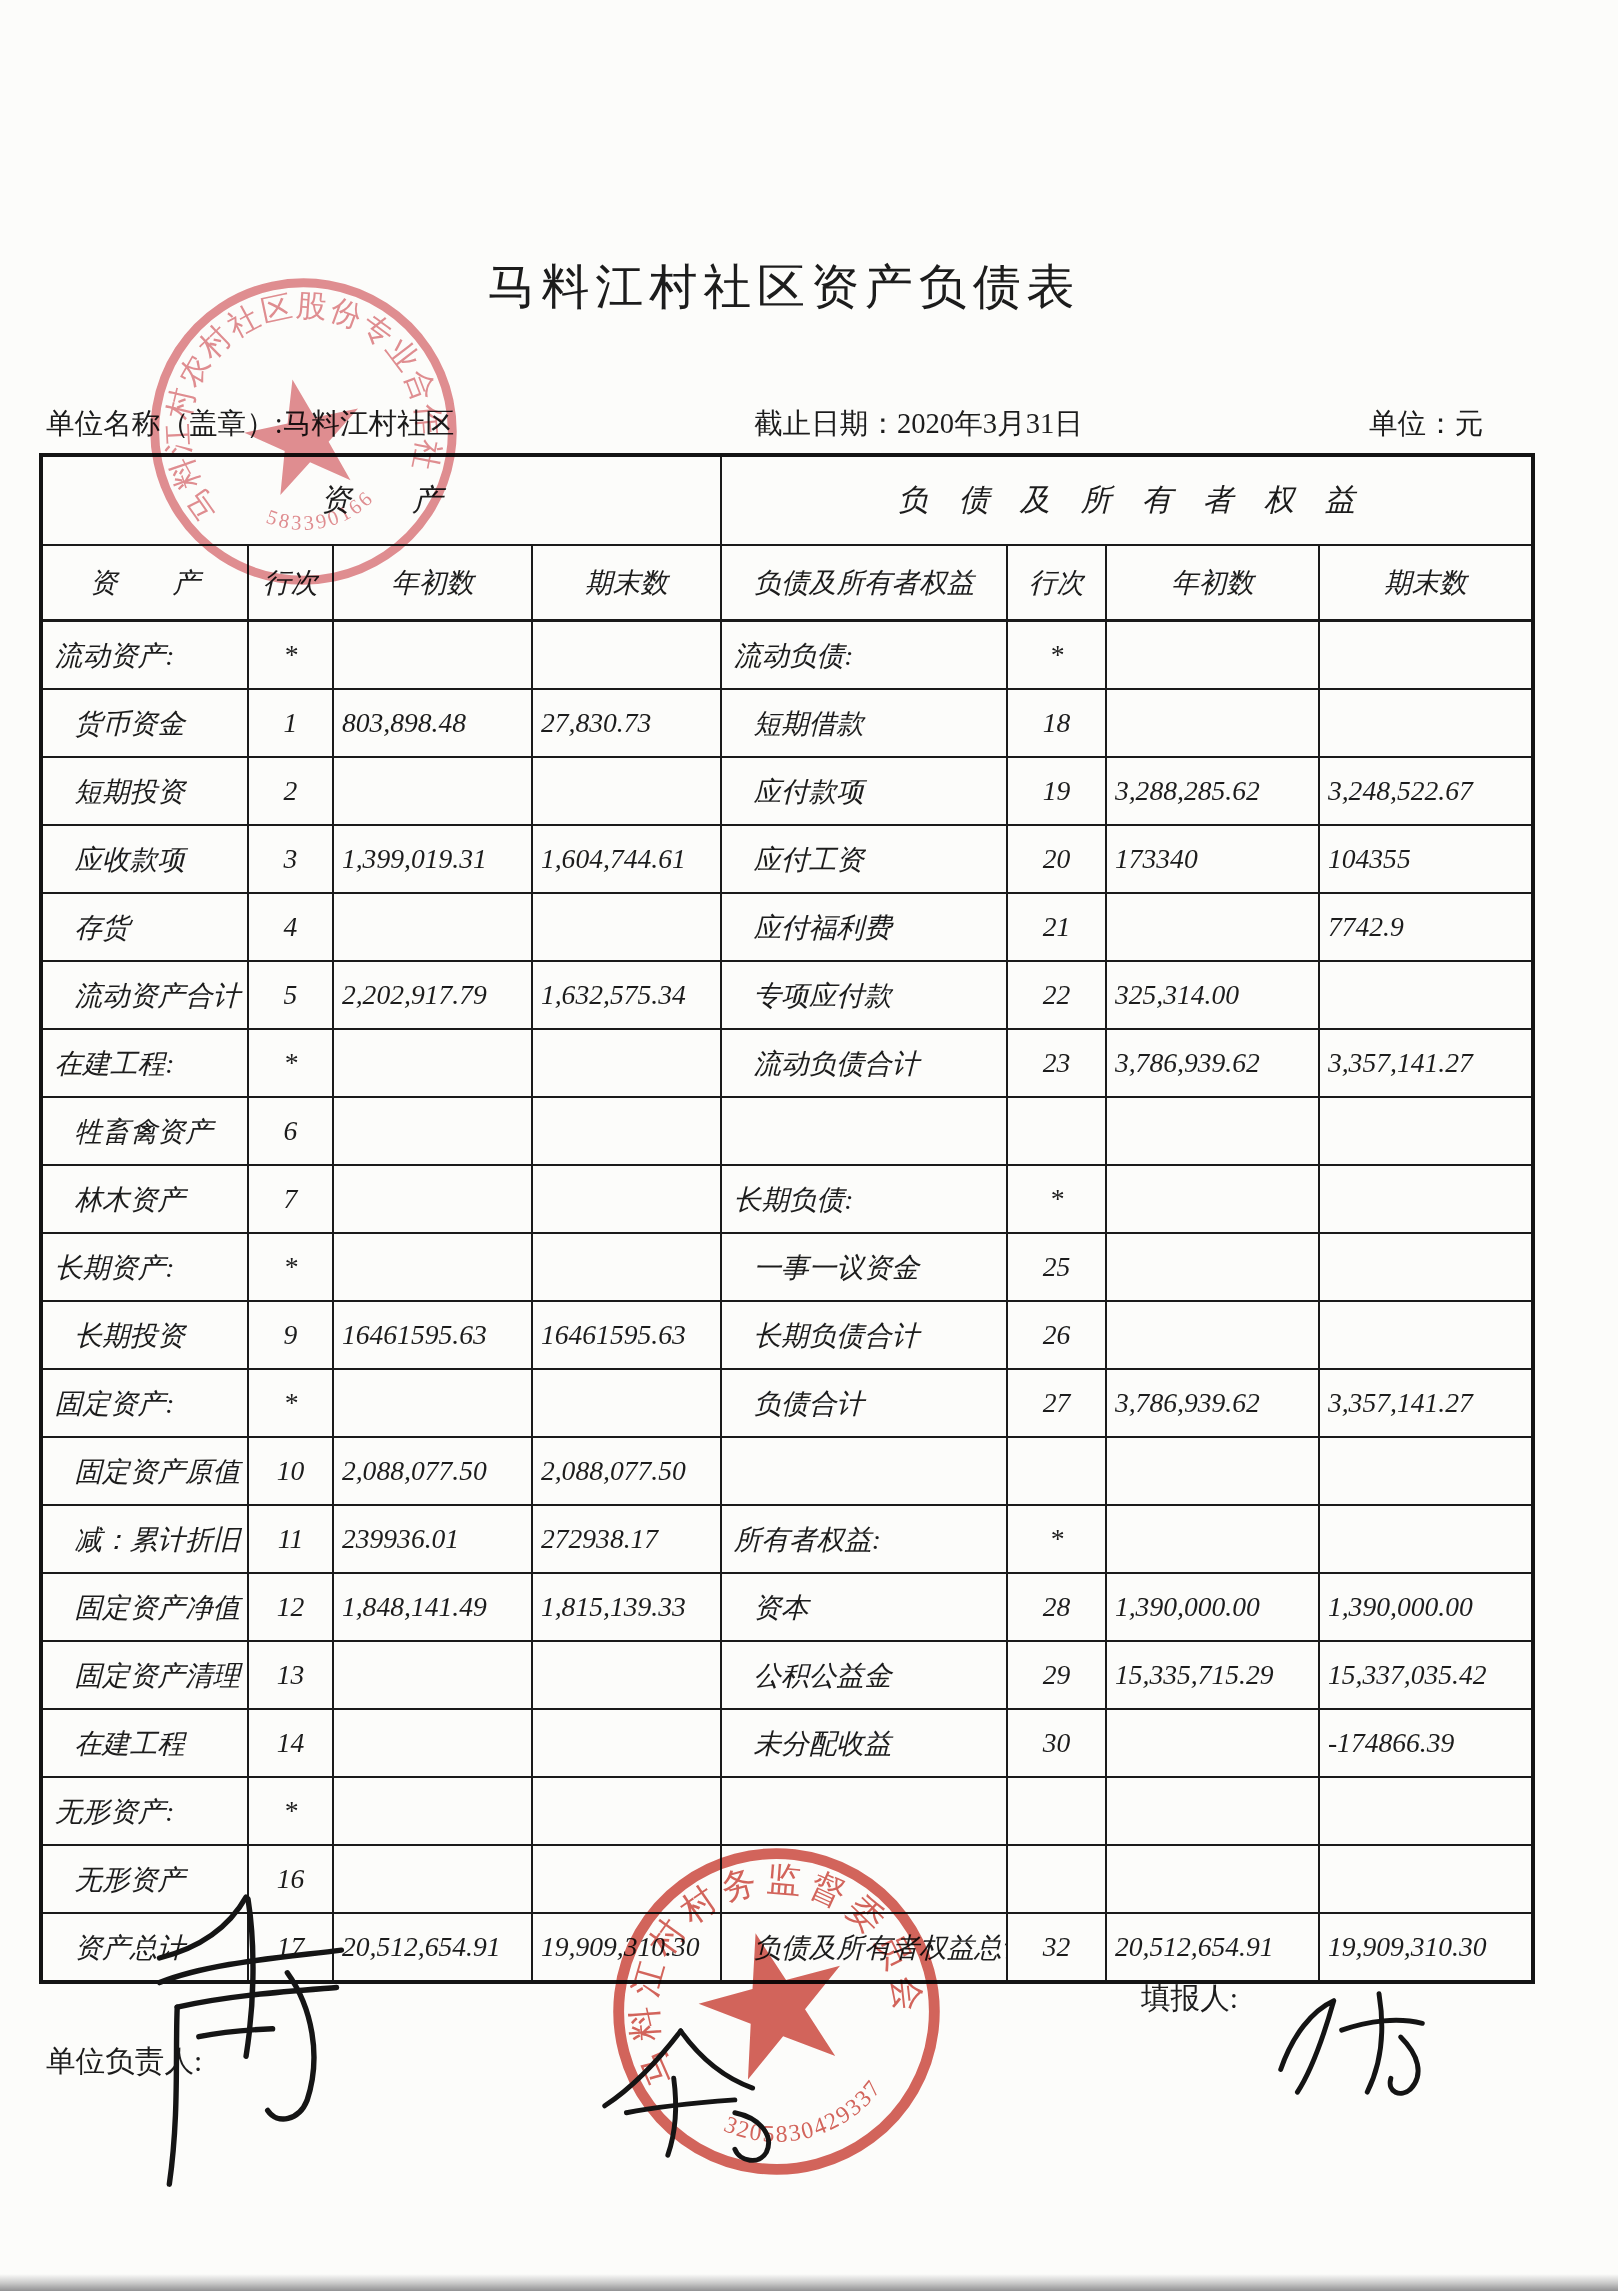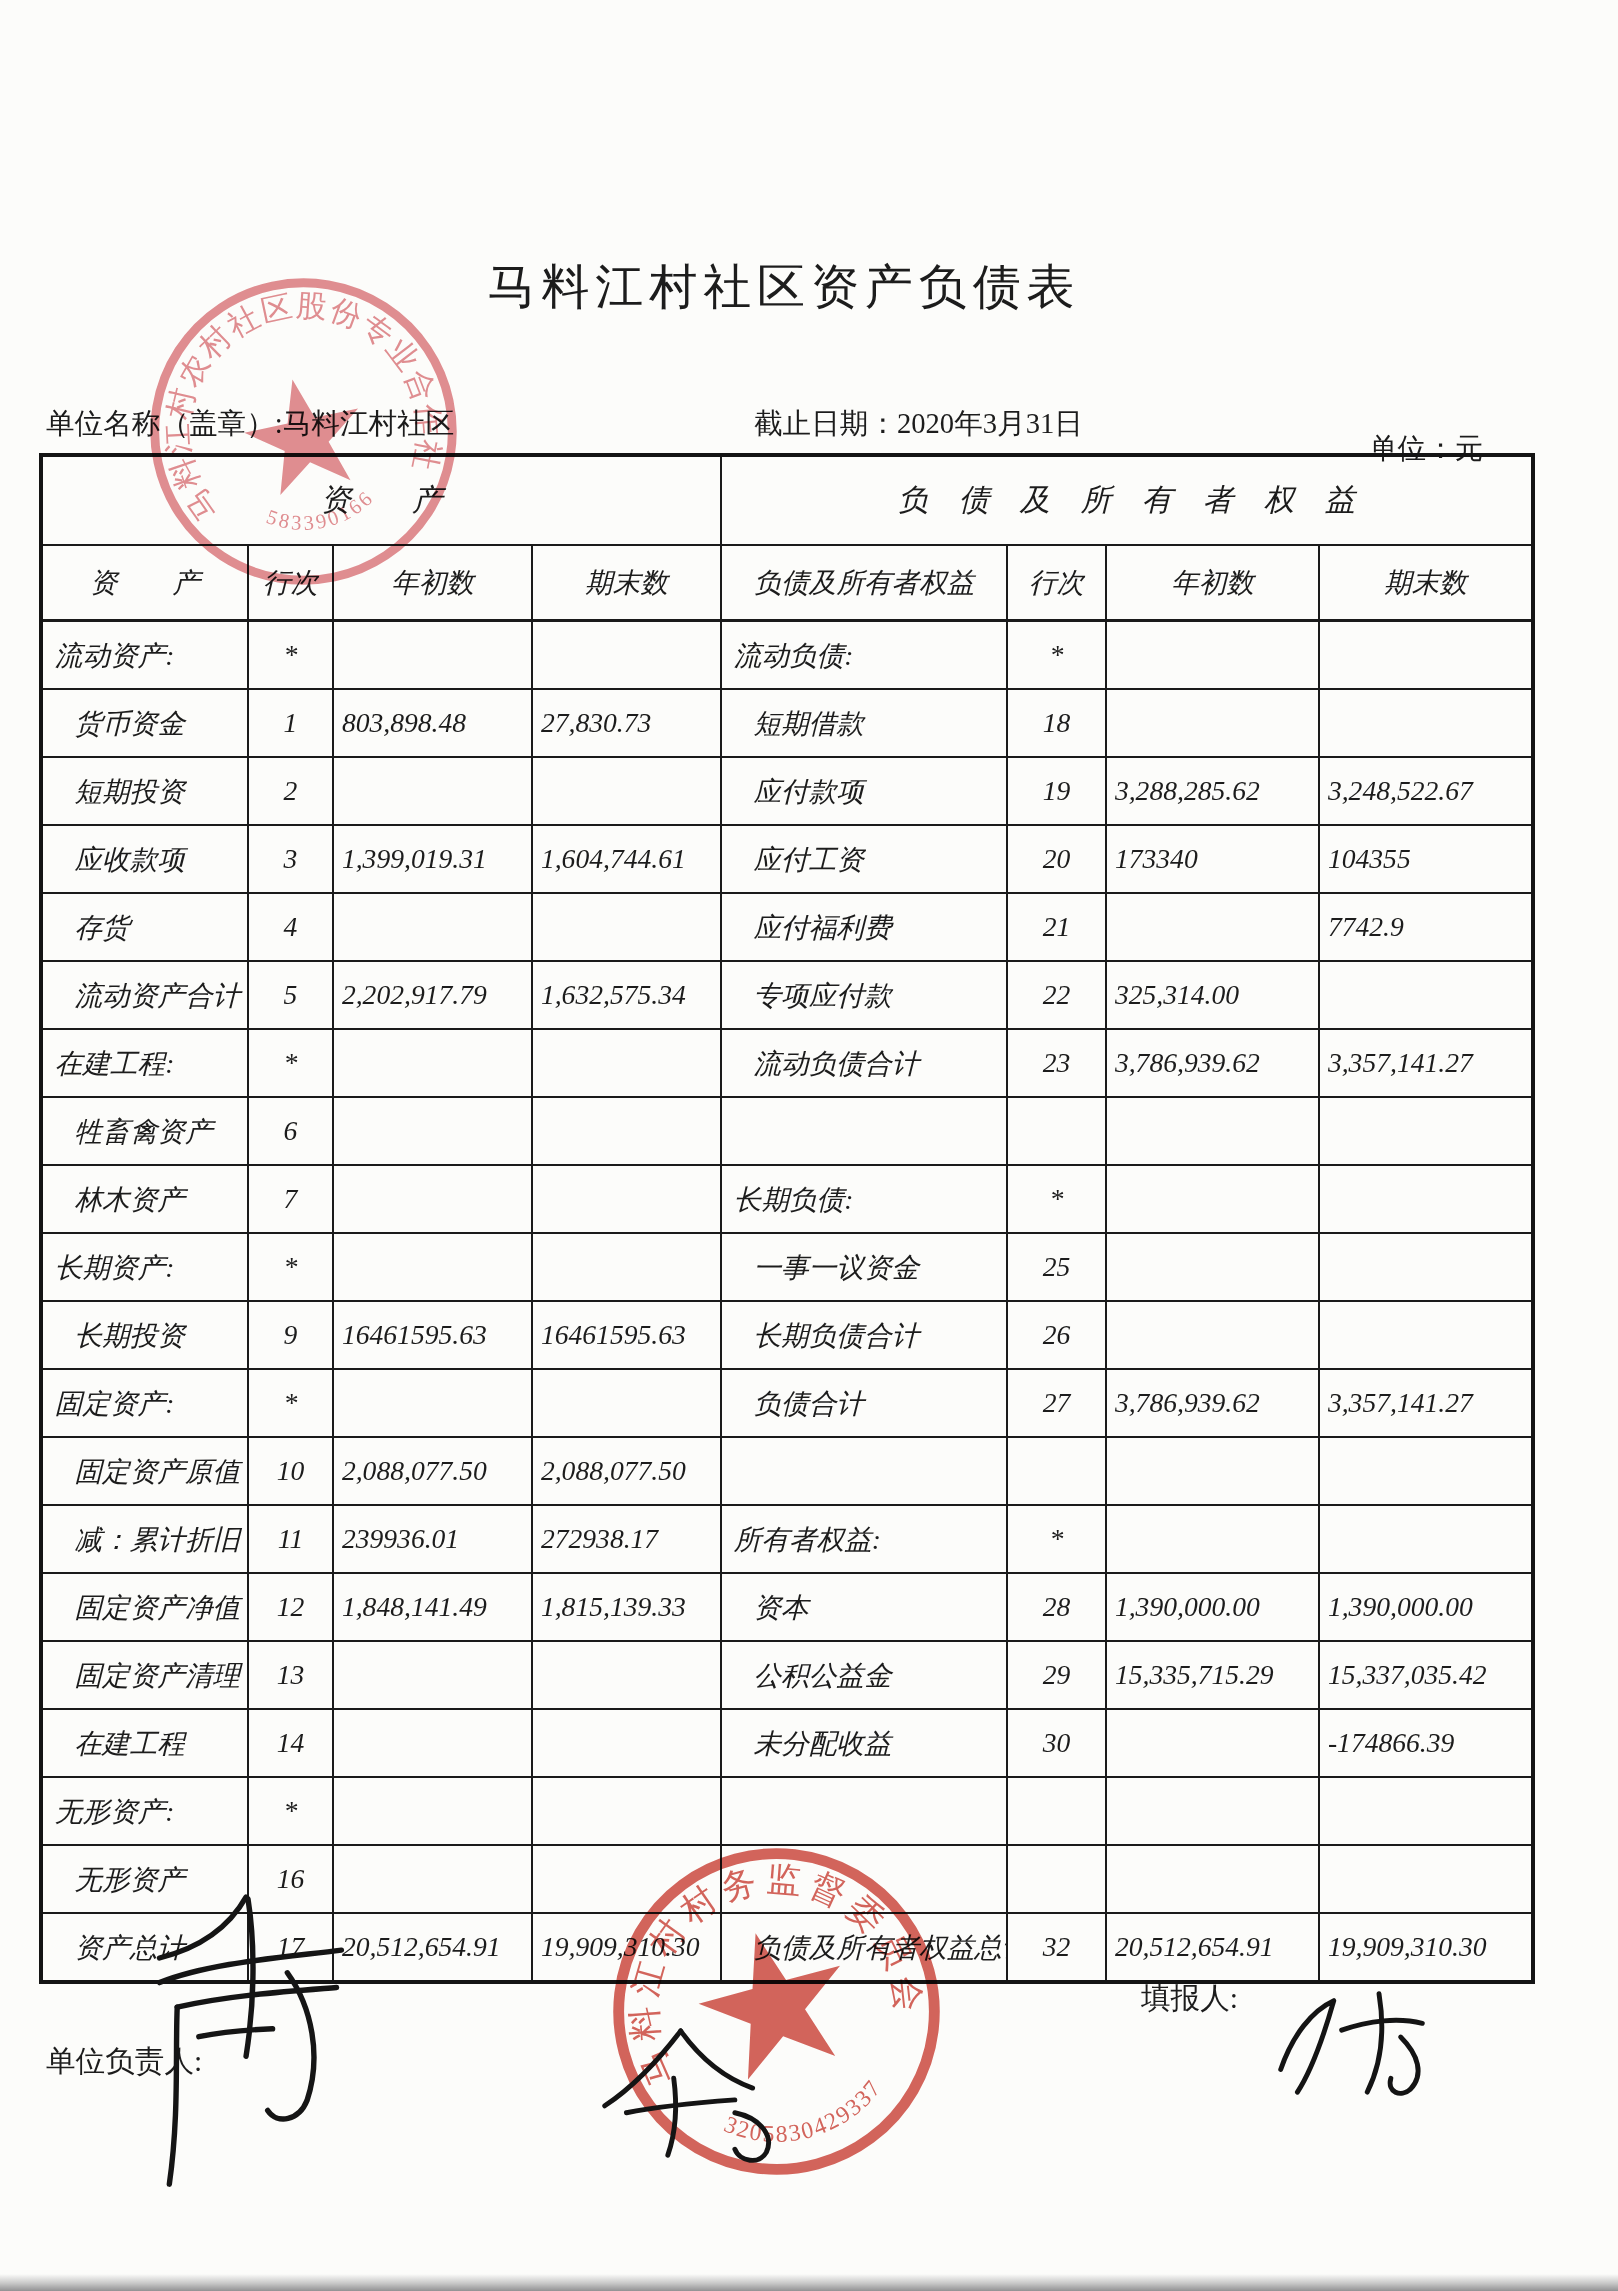--- a/index.html
+++ b/index.html
@@ -11,21 +11,21 @@
     color:#1c1c1c;
     overflow:hidden;
   }
   .doc-title{
     position:absolute;top:227px;left:39px;width:1490px;
     text-align:center;font-size:48px;font-weight:normal;letter-spacing:5.9px;margin-top:28px;
   }
   .meta-row span{position:absolute;top:404px;font-size:28.6px;white-space:nowrap;}
   .meta-unit-name{left:46px;}
   .meta-deadline{left:754px;}
-  .meta-currency{left:1369px;margin-top:25px;}
+  .meta-currency{left:1369px;}
 
   table.bs{
     position:absolute;left:39px;top:453px;width:1490px;
     border-collapse:collapse;table-layout:fixed;
     border:4.9px solid #141414;
     font-style:italic;
   }
   table.bs th,table.bs td{
     border:2px solid #1a1a1a;
     font-weight:normal;

